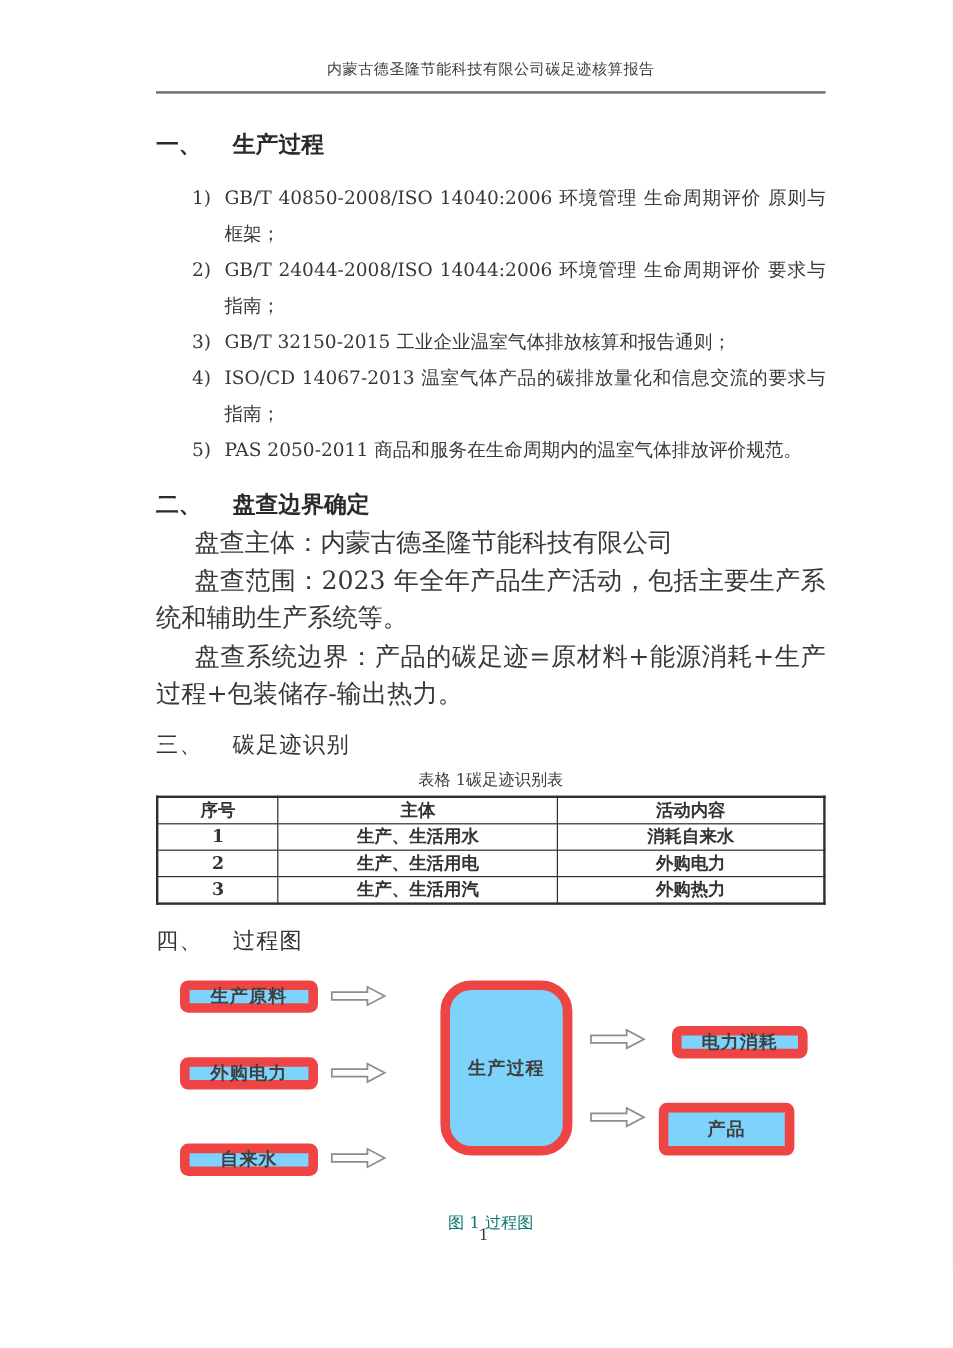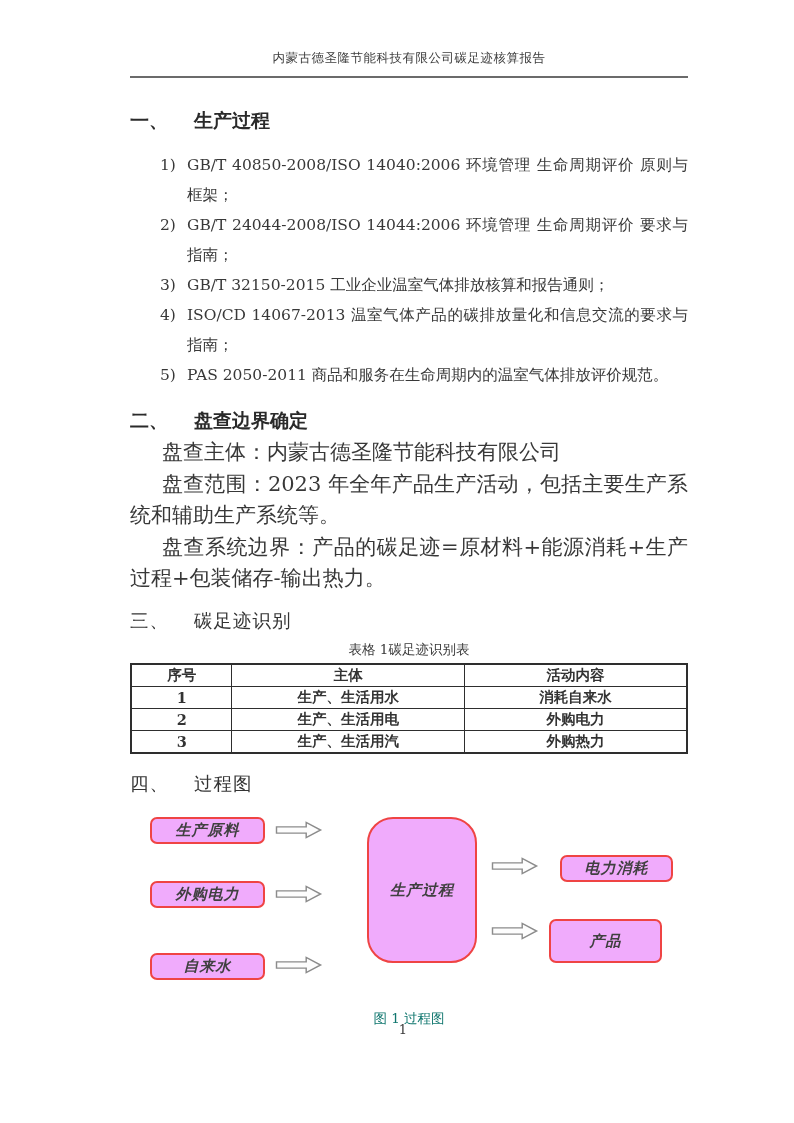--- a/index.html
+++ b/index.html
@@ -45,24 +45,24 @@
   }
   table.fp th, table.fp td {
     border:1px solid #2e2e2e; text-align:center; height:21px; padding:0;
     font-weight:700;
   }
   .col-no { width:18%; } .col-subject { width:42%; } .col-activity { width:40%; }
   
   .diagram { position:relative; height:196px; margin-top:14px; }
   .dbox {
     position:absolute; box-sizing:border-box;
-    border:2px solid #ef4444; border-radius:7px; background:#f0abfc;
+    border:8px solid #ef4444; border-radius:7px; background:#7dd3fc;
     display:flex; align-items:center; justify-content:center;
     font-family:"DejaVu Sans","Liberation Sans",sans-serif;
-    font-weight:700; font-size:15px; color:#404040; letter-spacing:1px;font-style:italic;
+    font-weight:700; font-size:15px; color:#404040; letter-spacing:1px;
   }
   .dbox.center { border-radius:26px; }
   .arrow { position:absolute; width:52px; height:18px; }
   .fig-caption { margin-top:4px; text-align:center; font-size:13.5px; color:#0f766e; }
   .page-number {
     position:absolute; left:0; right:0; top:1022px;
     text-align:center; font-size:13px; color:#3a3a3a;
   }
 </style>
 </head>

